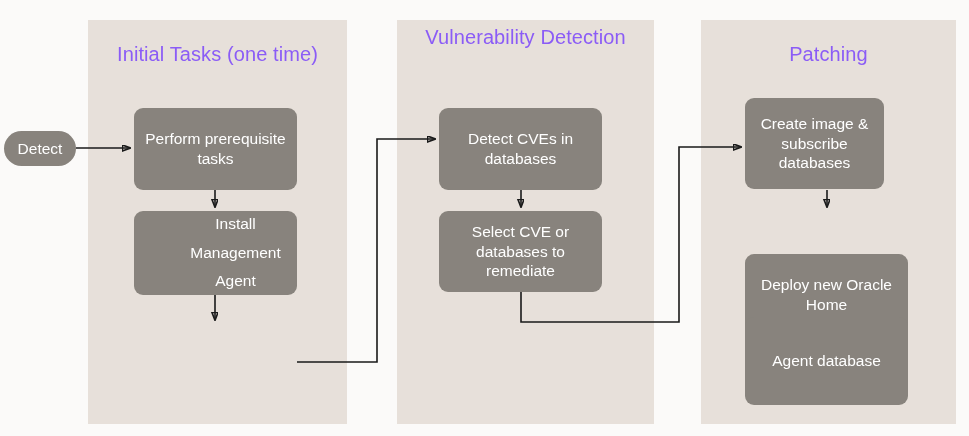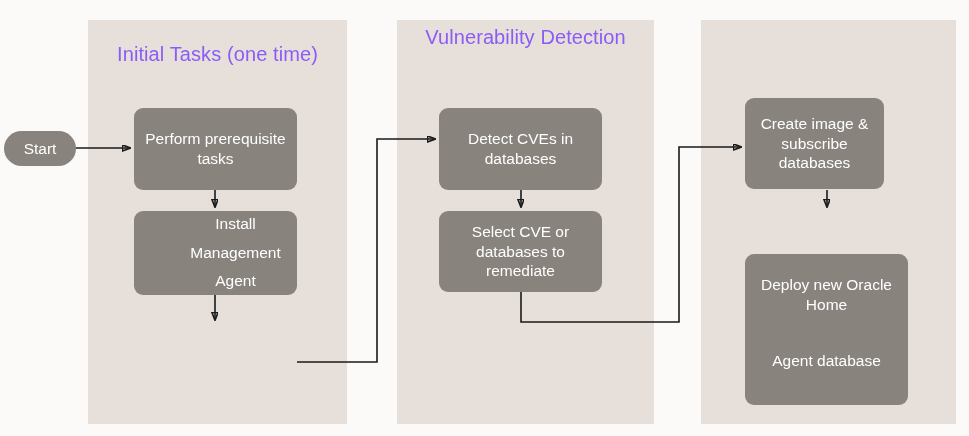--- a/index.html
+++ b/index.html
@@ -74,20 +74,21 @@
 <body>
 
 <div id="canvas">
 
   <div class="panel" style="left:88px; top:20px; width:259px; height:404px;"></div>
   <div class="panel" style="left:397px; top:20px; width:257px; height:404px;"></div>
   <div class="panel" style="left:701px; top:20px; width:255px; height:404px;"></div>
 
   <div class="panel-title" style="left:88px; width:259px; top:43px;">Initial Tasks (one time)</div>
   <div class="panel-title" style="left:397px; width:257px; top:26px;">Vulnerability Detection</div>
+  <div class="panel-title" style="left:701px; width:255px; top:43px;">Patching</div>
 
   <svg class="wires" viewBox="0 0 969 436" xmlns="http://www.w3.org/2000/svg">
     <defs>
       <marker id="arrow" markerWidth="9" markerHeight="9" refX="7.6" refY="3.1" orient="auto" markerUnits="userSpaceOnUse">
         <path d="M0,0 L8,3.1 L0,6.2 z" fill="#1A1A1A" stroke="none"></path>
       </marker>
     </defs>
 
     <line x1="76" y1="148" x2="130" y2="148" marker-end="url(#arrow)"></line>
 
@@ -100,21 +101,21 @@
     <line x1="521" y1="190" x2="521" y2="207" marker-end="url(#arrow)"></line>
 
     <path d="M 521,292 L 521,322 L 679,322 L 679,147 L 741,147" marker-end="url(#arrow)"></path>
 
     <line x1="827" y1="190" x2="827" y2="207" marker-end="url(#arrow)"></line>
 
     <line x1="827" y1="292" x2="827" y2="313" marker-end="url(#arrow)"></line>
   </svg>
 
   <div class="node start" style="left:4px; top:131px; width:72px; height:35px;">
-    <span>Start</span>
+    <span>Detect</span>
   </div>
 
   <div class="node" style="left:134px; top:108px; width:163px; height:82px;">
     <span>Perform prerequisite tasks</span>
   </div>
 
   <div class="node loose-lines" style="left:134px; top:211px; width:163px; height:84px;padding-left:48px;">
     <span>Install Management Agent</span>
   </div>
 

